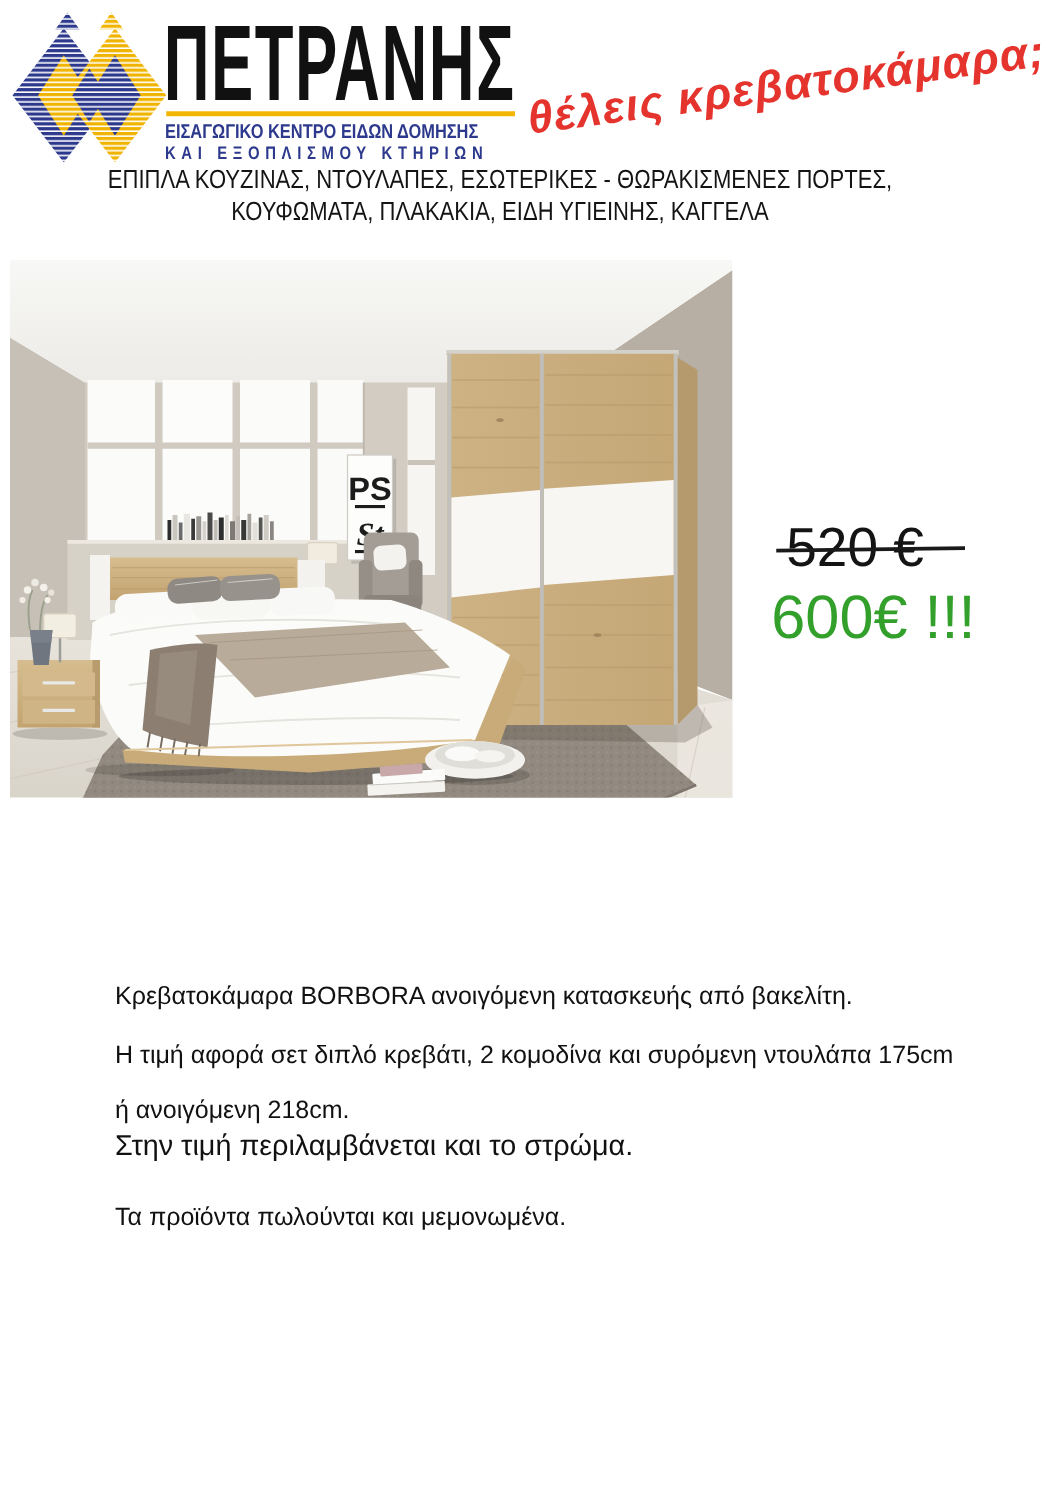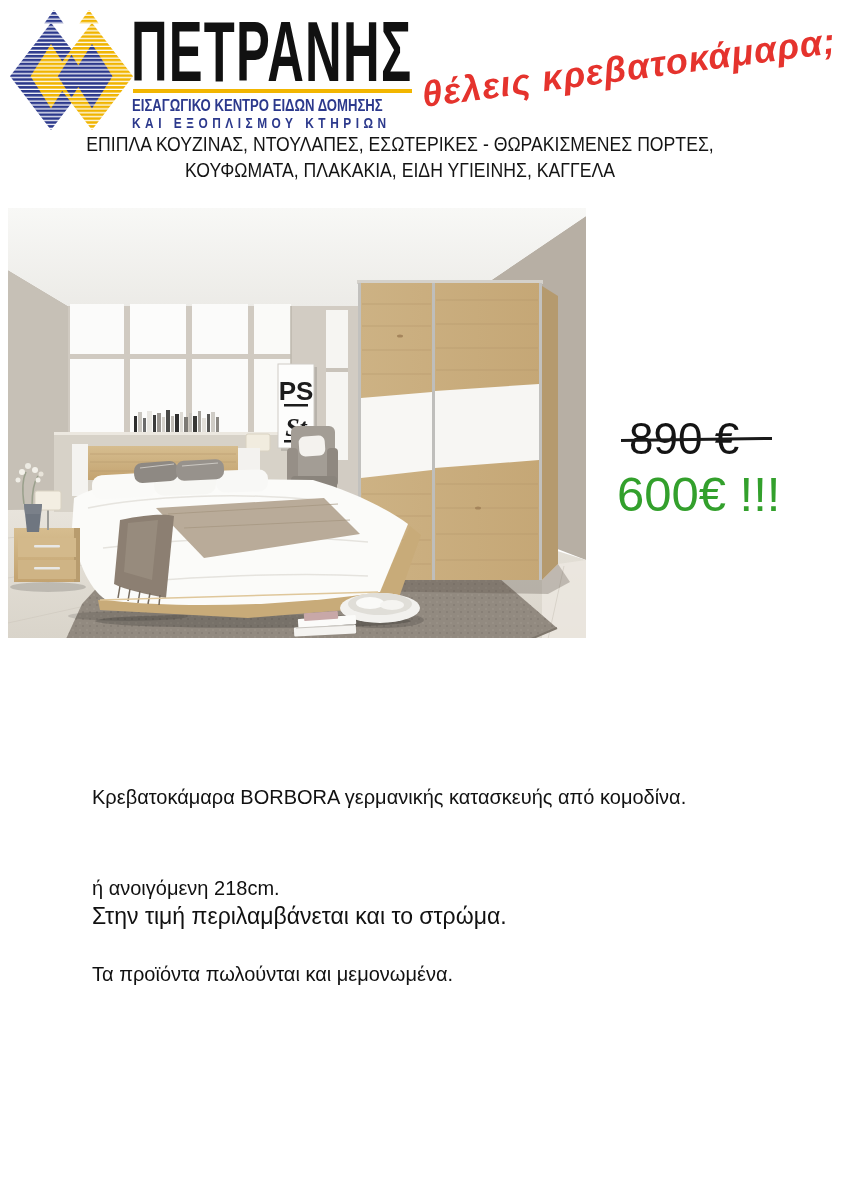--- a/index.html
+++ b/index.html
@@ -279,22 +279,23 @@
       <ellipse cx="384" cy="397" rx="12" ry="5" fill="#f5f4f1"></ellipse>
     </g>
     <g>
       <rect x="286" y="418" width="62" height="9" rx="1" fill="#f4f3f0" transform="rotate(-3 317 422)"></rect>
       <rect x="290" y="409" width="58" height="9" rx="1" fill="#fbfbf9" transform="rotate(-4 319 413)"></rect>
       <rect x="296" y="404" width="34" height="8" rx="1" fill="#c8a8a8" transform="rotate(-4 313 408)"></rect>
       <path d="M288,420 L346,417" stroke="#c9c6c0" stroke-width="1"></path>
     </g>
   </svg>
 
-  <div class="abs old-price">890 €</div>
+  <div class="abs old-price">520 €</div>
   <div class="abs strike"></div>
   <div class="abs new-price">600€ !!!</div>
 
-  <div class="abs desc d1">Κρεβατοκάμαρα BORBORA γερμανικής κατασκευής από κομοδίνα.</div>
+  <div class="abs desc d1">Κρεβατοκάμαρα BORBORA ανοιγόμενη κατασκευής από βακελίτη.</div>
+  <div class="abs desc d2a">Η τιμή αφορά σετ διπλό κρεβάτι, 2 κομοδίνα και συρόμενη ντουλάπα 175cm</div>
   <div class="abs desc d2b">ή ανοιγόμενη 218cm.</div>
   <div class="abs desc dhl">Στην τιμή περιλαμβάνεται και το στρώμα.</div>
   <div class="abs desc d3">Τα προϊόντα πωλούνται και μεμονωμένα.</div>
 
 </div>
 
 </body></html>

